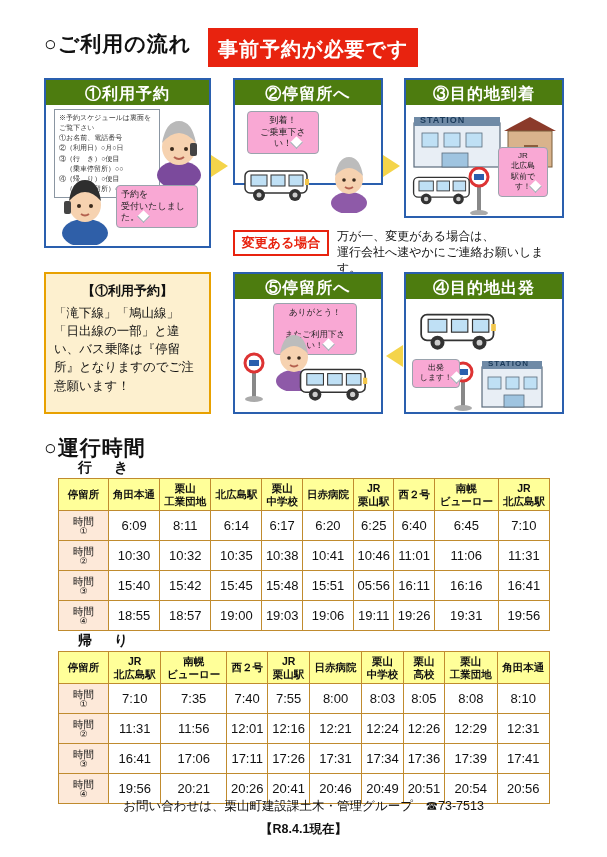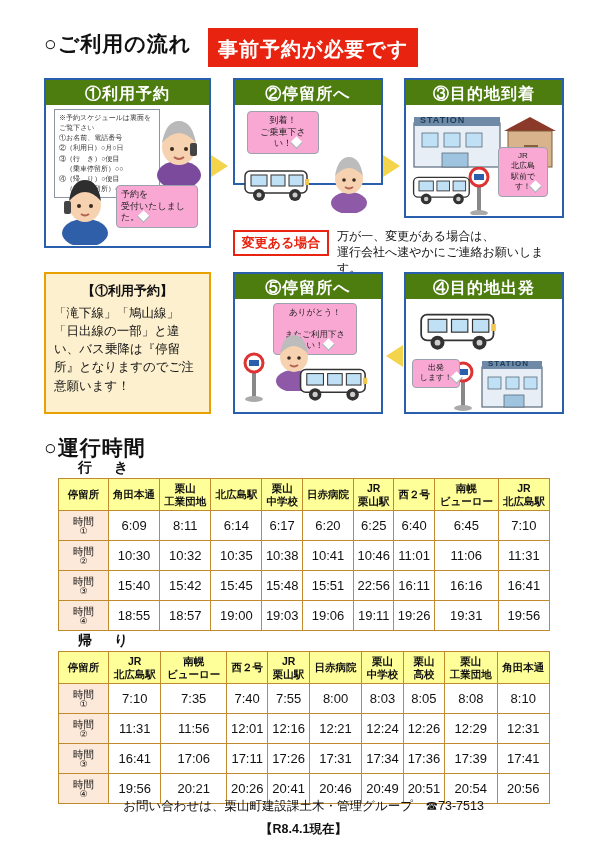--- a/index.html
+++ b/index.html
@@ -391,21 +391,21 @@
           <td>11:06</td>
           <td>11:31</td>
         </tr>
         <tr>
           <th><span>時間</span><span class="rowno">③</span></th>
           <td>15:40</td>
           <td>15:42</td>
           <td>15:45</td>
           <td>15:48</td>
           <td>15:51</td>
-          <td>22:56</td>
+          <td>05:56</td>
           <td>16:11</td>
           <td>16:16</td>
           <td>16:41</td>
         </tr>
         <tr>
           <th><span>時間</span><span class="rowno">④</span></th>
           <td>18:55</td>
           <td>18:57</td>
           <td>19:00</td>
           <td>19:03</td>

